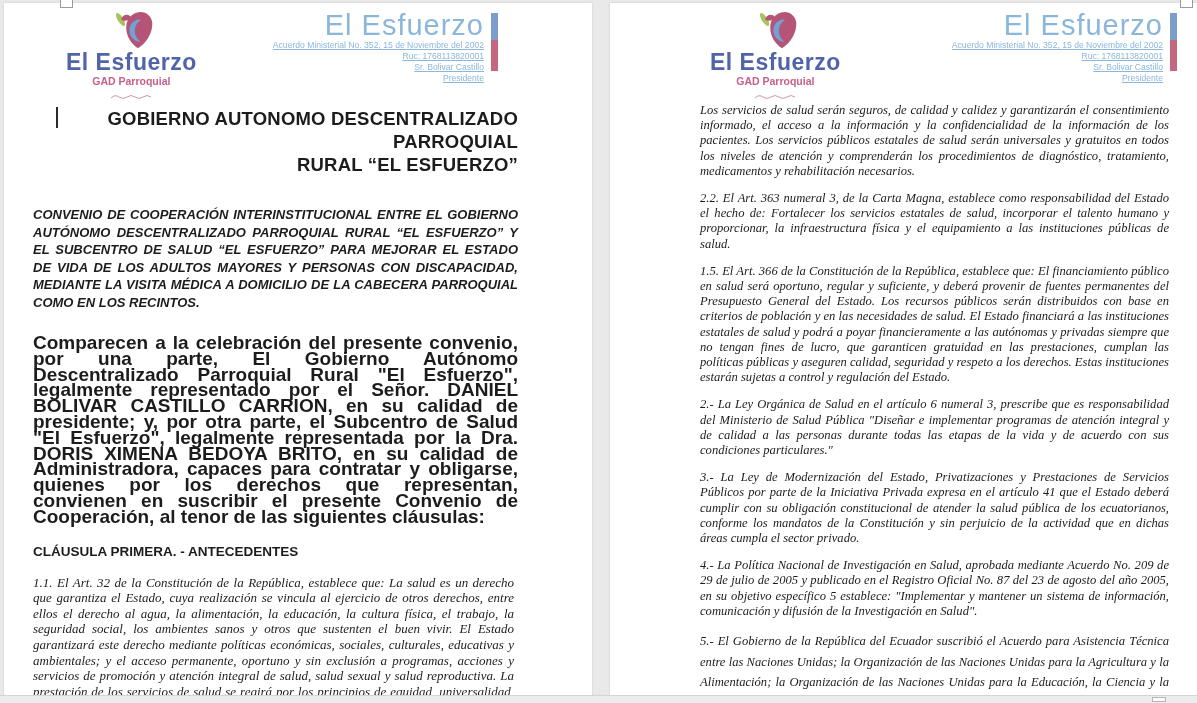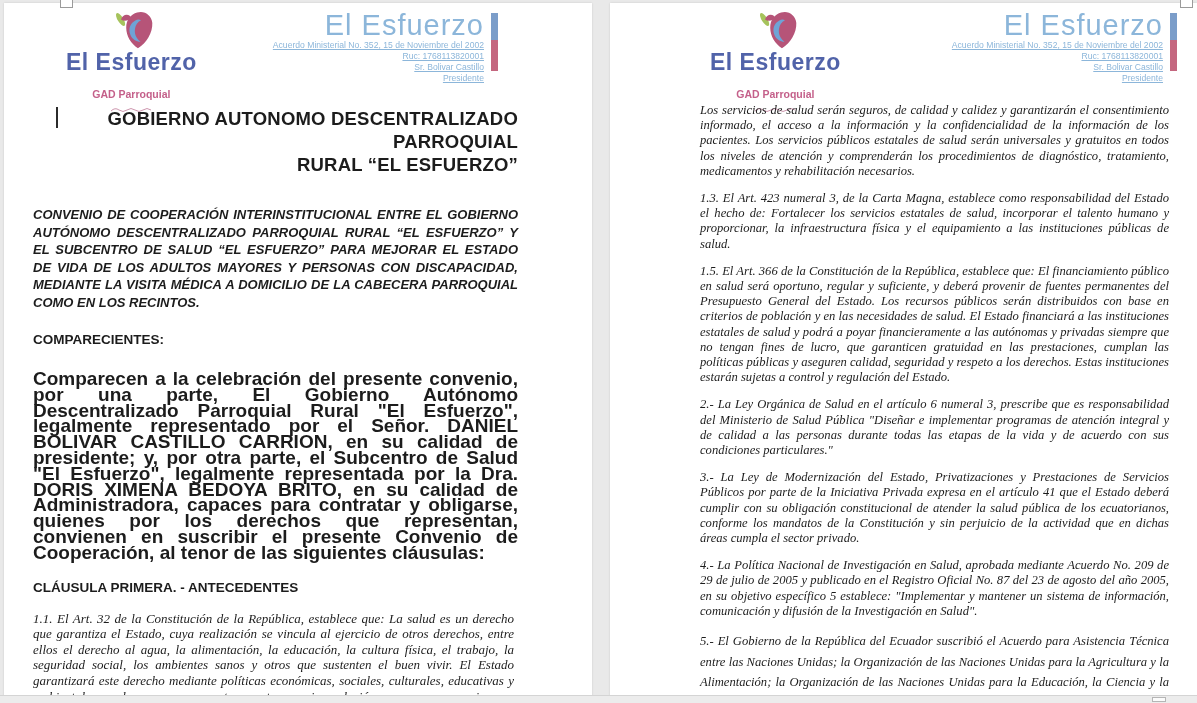--- a/index.html
+++ b/index.html
@@ -8,21 +8,21 @@
   .page-1{left:4px;width:588px;}
   .page-2{left:610px;width:587px;}
 
   
   .page-header{display:flex;justify-content:space-between;align-items:flex-start;height:96px;box-sizing:border-box;}
   .page-1 .page-header{padding:7px 94px 0 62px;}
   .page-2 .page-header{padding:7px 20px 0 100px;}
   .logo-block{text-align:center;line-height:1;}
   .logo-emblem{display:block;margin:0 auto 1px auto;}
   .logo-title{font-size:23px;font-weight:bold;color:#5163a9;letter-spacing:0.5px;}
-  .logo-subtitle{font-size:10.5px;color:#c4608a;margin-top:15px;font-weight:bold;}
+  .logo-subtitle{font-size:10.5px;color:#c4608a;margin-top:2px;font-weight:bold;}
   .logo-tagline{margin-top:1px;}
   .masthead{display:flex;align-items:flex-start;}
   .masthead-text{text-align:right;color:#8cb6da;}
   .masthead-title{font-size:29px;line-height:30px;letter-spacing:1px;}
   .masthead-line{font-size:8.6px;line-height:11px;text-decoration:underline;}
   .masthead-bar{width:7px;height:58px;margin-left:7px;margin-top:3px;display:flex;flex-direction:column;}
   .masthead-bar .bar-top{flex:0 0 27px;background:#7b9dc9;}
   .masthead-bar .bar-bottom{flex:1;background:#c4677f;}
 
   
@@ -81,21 +81,20 @@
       </div>
     </div>
 
     <div class="text-cursor"></div>
 
     <div class="page1-body">
       <div class="doc-title">GOBIERNO AUTONOMO DESCENTRALIZADO
 PARROQUIAL
 RURAL “EL ESFUERZO”</div>
       <p class="intro-bold">CONVENIO DE COOPERACIÓN INTERINSTITUCIONAL ENTRE EL GOBIERNO AUTÓNOMO DESCENTRALIZADO PARROQUIAL RURAL “EL ESFUERZO” Y EL SUBCENTRO DE SALUD “EL ESFUERZO” PARA MEJORAR EL ESTADO DE VIDA DE LOS ADULTOS MAYORES Y PERSONAS CON DISCAPACIDAD, MEDIANTE LA VISITA MÉDICA A DOMICILIO DE LA CABECERA PARROQUIAL COMO EN LOS RECINTOS.</p>
-      <div class="section-heading">COMPARECIENTES:</div>
       <p class="body-para"><span>Comparecen a la celebración del presente convenio, por una parte, El Gobierno Autónomo Descentralizado Parroquial Rural "El Esfuerzo", legalmente representado por el Señor. </span><b>DANIEL BOLIVAR CASTILLO CARRION</b><span>, en su calidad de presidente; y, por otra parte, el Subcentro de Salud "El Esfuerzo", legalmente representada por la Dra. </span><b>DORIS XIMENA BEDOYA BRITO</b><span>, en su calidad de Administradora, capaces para contratar y obligarse, quienes por los derechos que representan, convienen en suscribir el presente Convenio de Cooperación, al tenor de las siguientes cláusulas:</span></p>
       <div class="clausula-heading">CLÁUSULA PRIMERA. - ANTECEDENTES</div>
       <p class="serif-para">1.1. El Art. 32 de la Constitución de la República, establece que: La salud es un derecho que garantiza el Estado, cuya realización se vincula al ejercicio de otros derechos, entre ellos el derecho al agua, la alimentación, la educación, la cultura física, el trabajo, la seguridad social, los ambientes sanos y otros que sustenten el buen vivir. El Estado garantizará este derecho mediante políticas económicas, sociales, culturales, educativas y ambientales; y el acceso permanente, oportuno y sin exclusión a programas, acciones y servicios de promoción y atención integral de salud, salud sexual y salud reproductiva. La prestación de los servicios de salud se regirá por los principios de equidad, universalidad, solidaridad, interculturalidad, calidad,</p>
     </div>
   </div>
 
   <div class="page page-2">
     <div class="page-header">
       <div class="logo-block">
         <svg class="logo-emblem" width="46" height="40" viewBox="0 0 52 46">
@@ -120,21 +119,21 @@
         </div>
         <div class="masthead-bar">
           <div class="bar-top"></div>
             <div class="bar-bottom"></div>
         </div>
       </div>
     </div>
 
     <div class="page2-body">
       <p class="serif-para">Los servicios de salud serán seguros, de calidad y calidez y garantizarán el consentimiento informado, el acceso a la información y la confidencialidad de la información de los pacientes. Los servicios públicos estatales de salud serán universales y gratuitos en todos los niveles de atención y comprenderán los procedimientos de diagnóstico, tratamiento, medicamentos y rehabilitación necesarios.</p>
-      <p class="serif-para">1.3. El Art. 423 numeral 3, de la Carta Magna, establece como responsabilidad del Estado el hecho de: Fortalecer los servicios estatales de salud, incorporar el talento humano y proporcionar, la infraestructura física y el equipamiento a las instituciones públicas de salud.</p>
+      <p class="serif-para">2.2. El Art. 363 numeral 3, de la Carta Magna, establece como responsabilidad del Estado el hecho de: Fortalecer los servicios estatales de salud, incorporar el talento humano y proporcionar, la infraestructura física y el equipamiento a las instituciones públicas de salud.</p>
       <p class="serif-para">1.5. El Art. 366 de la Constitución de la República, establece que: El financiamiento público en salud será oportuno, regular y suficiente, y deberá provenir de fuentes permanentes del Presupuesto General del Estado. Los recursos públicos serán distribuidos con base en criterios de población y en las necesidades de salud. El Estado financiará a las instituciones estatales de salud y podrá a poyar financieramente a las autónomas y privadas siempre que no tengan fines de lucro, que garanticen gratuidad en las prestaciones, cumplan las políticas públicas y aseguren calidad, seguridad y respeto a los derechos. Estas instituciones estarán sujetas a control y regulación del Estado.</p>
       <p class="serif-para">2.- La Ley Orgánica de Salud en el artículo 6 numeral 3, prescribe que es responsabilidad del Ministerio de Salud Pública "Diseñar e implementar programas de atención integral y de calidad a las personas durante todas las etapas de la vida y de acuerdo con sus condiciones particulares."</p>
       <p class="serif-para">3.- La Ley de Modernización del Estado, Privatizaciones y Prestaciones de Servicios Públicos por parte de la Iniciativa Privada expresa en el artículo 41 que el Estado deberá cumplir con su obligación constitucional de atender la salud pública de los ecuatorianos, conforme los mandatos de la Constitución y sin perjuicio de la actividad que en dichas áreas cumpla el sector privado.</p>
       <p class="serif-para">4.- La Política Nacional de Investigación en Salud, aprobada mediante Acuerdo No. 209 de 29 de julio de 2005 y publicado en el Registro Oficial No. 87 del 23 de agosto del año 2005, en su objetivo específico 5 establece: "Implementar y mantener un sistema de información, comunicación y difusión de la Investigación en Salud".</p>
       <p class="serif-para spaced">5.- El Gobierno de la República del Ecuador suscribió el Acuerdo para Asistencia Técnica entre las Naciones Unidas; la Organización de las Naciones Unidas para la Agricultura y la Alimentación; la Organización de las Naciones Unidas para la Educación, la Ciencia y la Cultura; la Organización de Aviación Civil Internacional y la Organización Mundial de la Salud</p>
     </div>
   </div>
 
   <div class="top-marker left"></div>
   <div class="top-marker right"></div>

